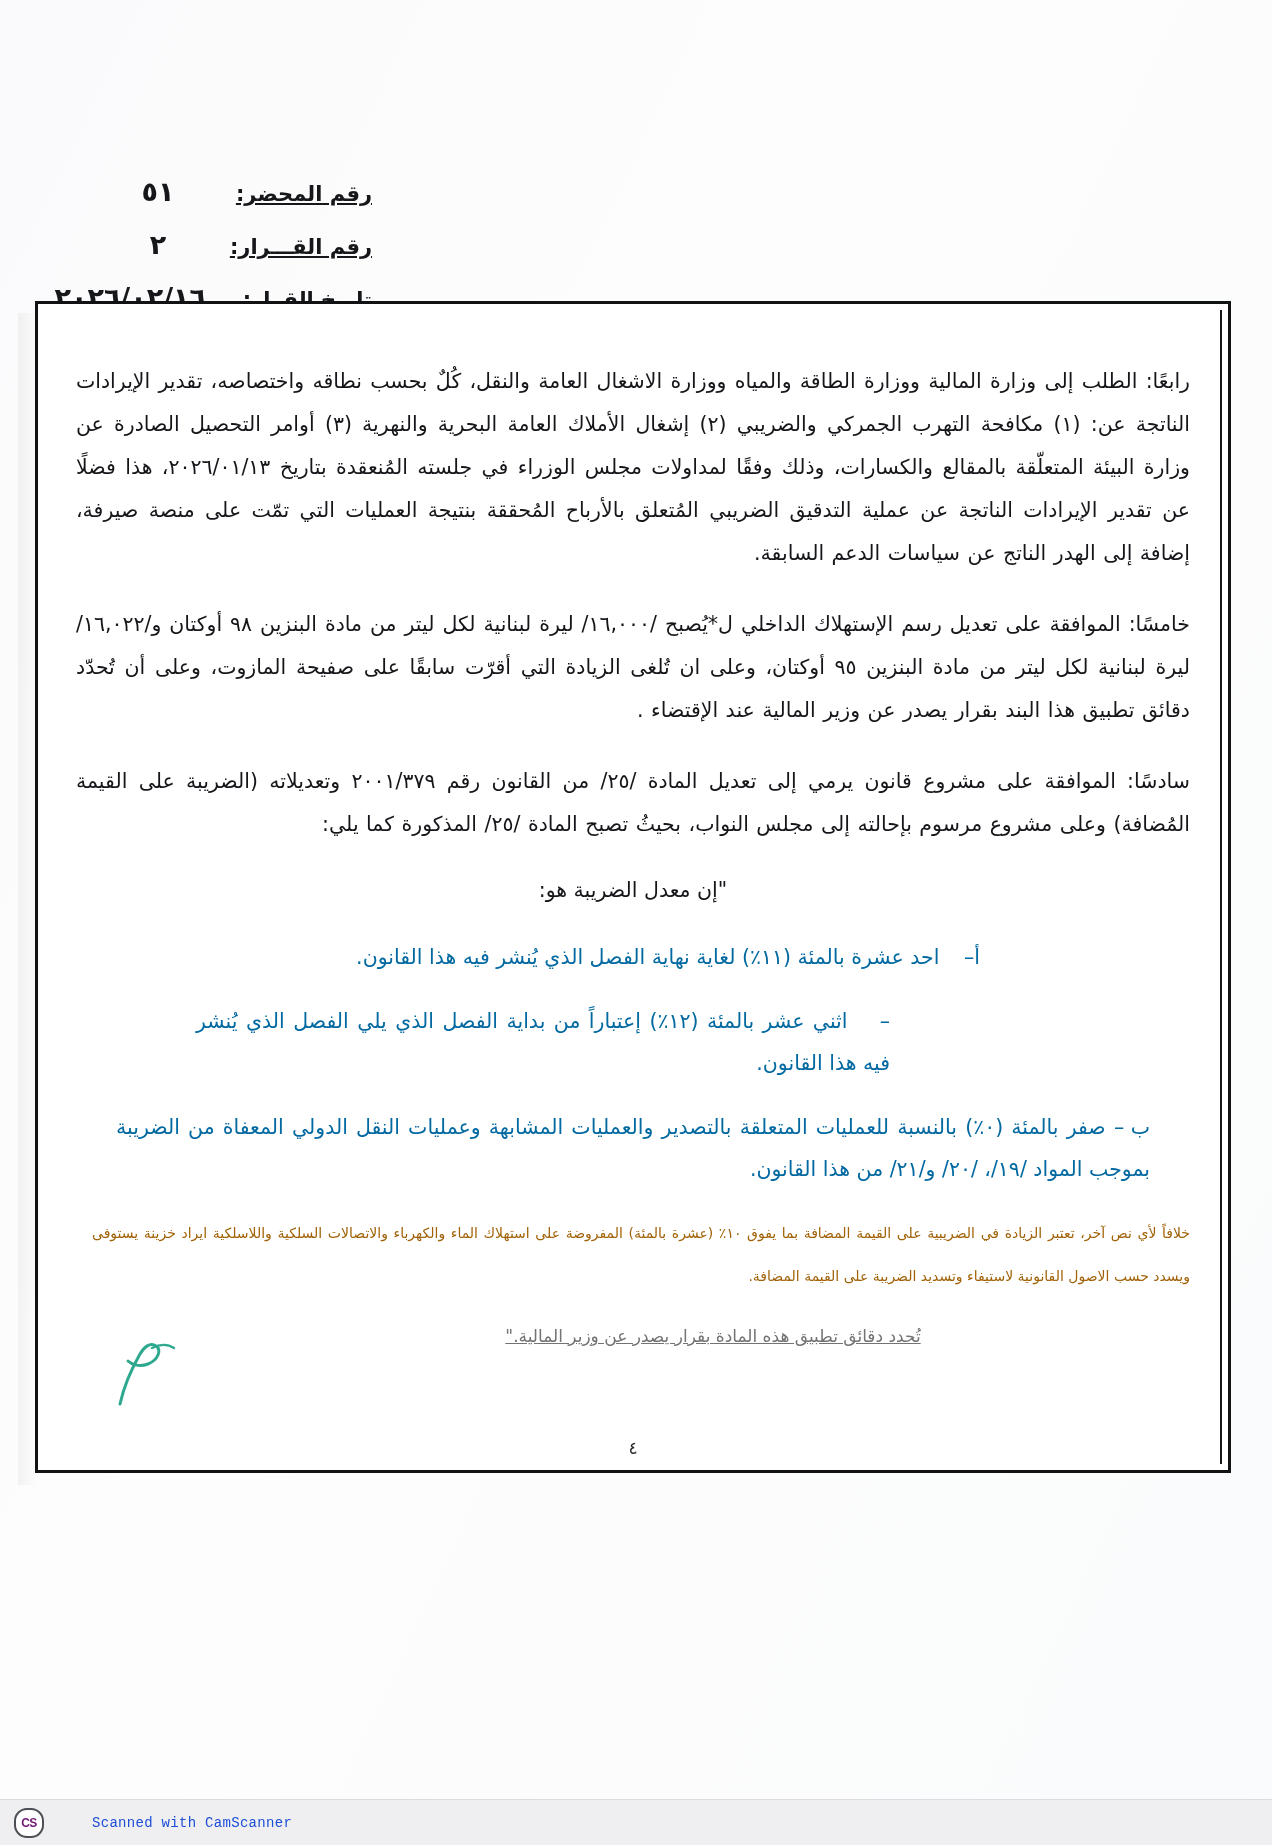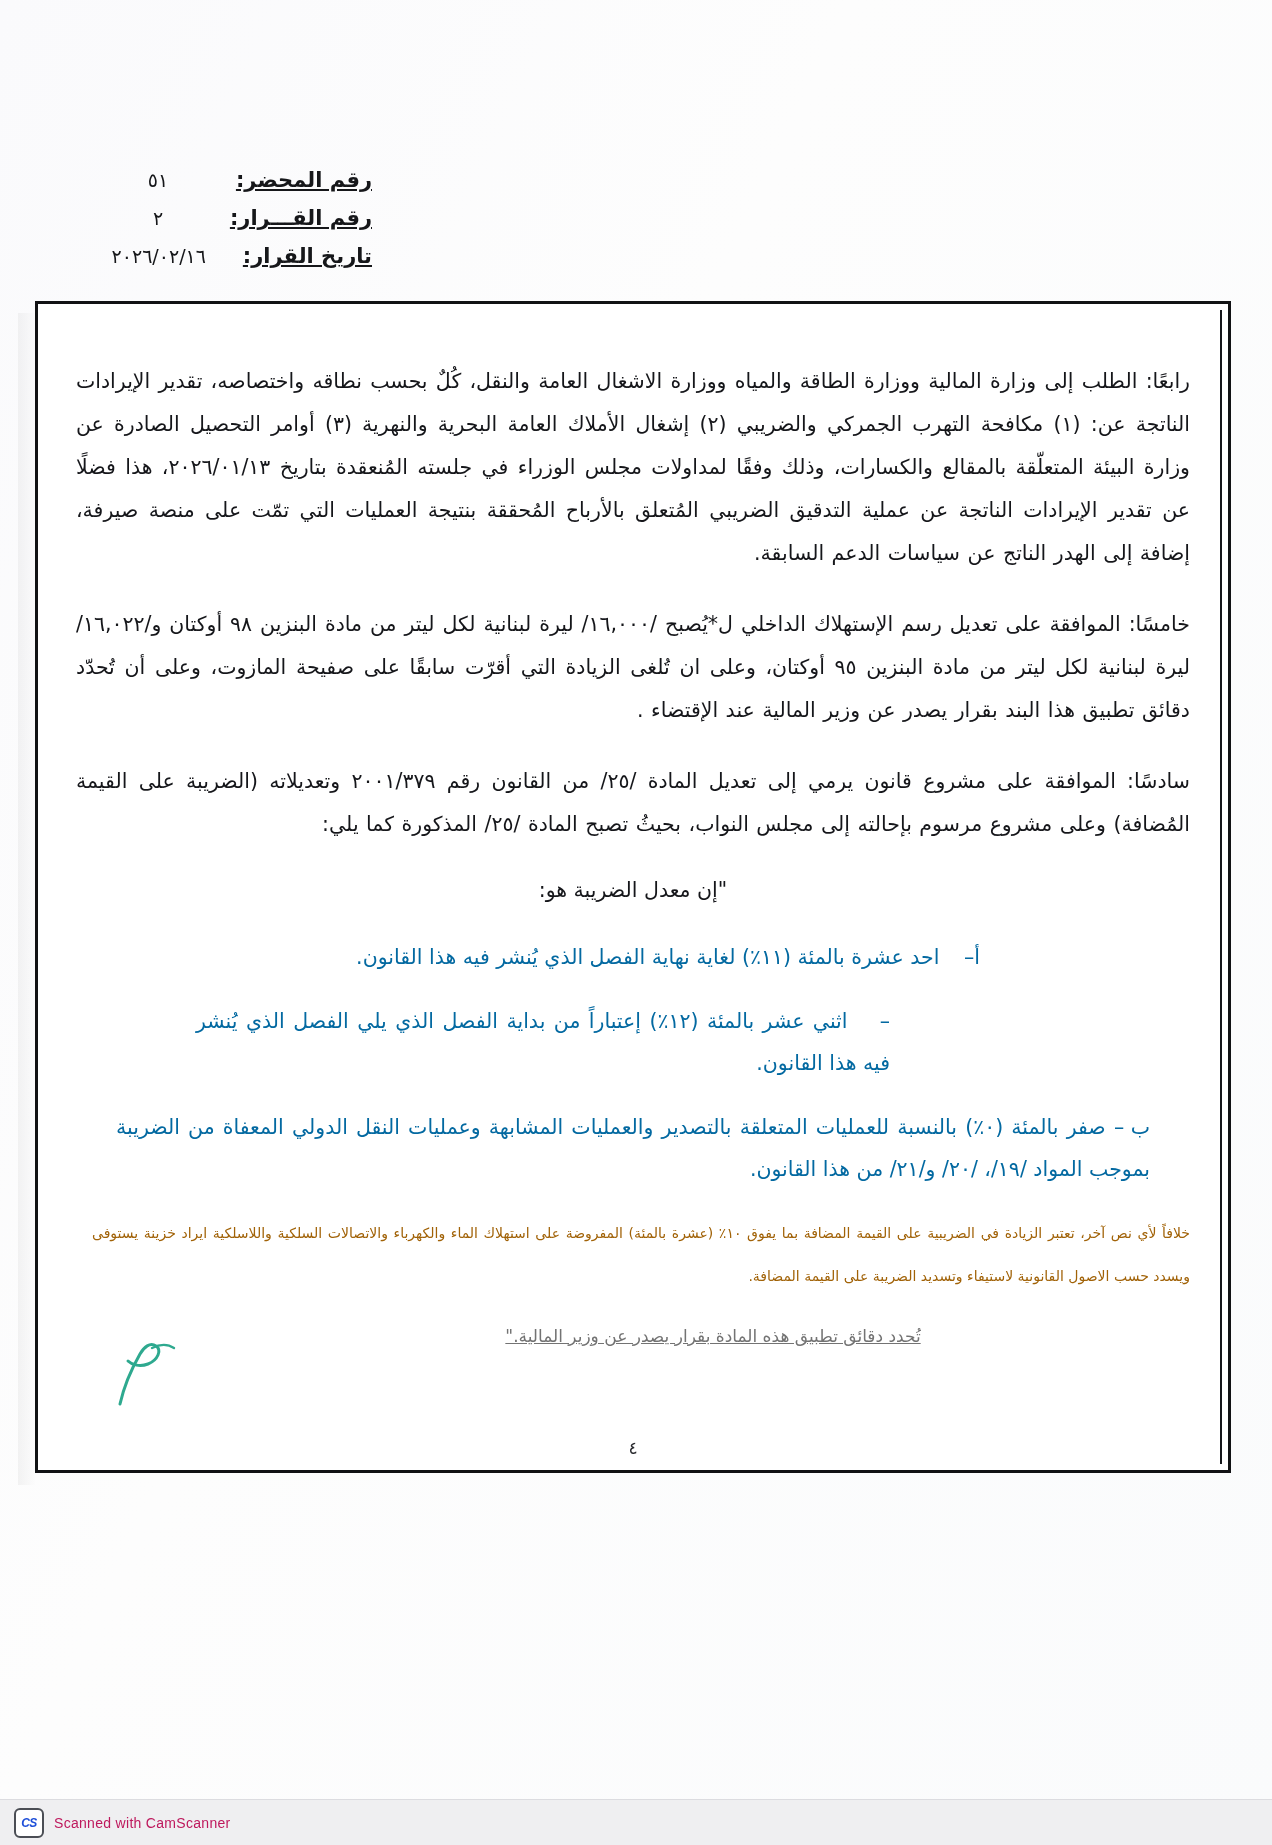--- a/index.html
+++ b/index.html
@@ -45,24 +45,25 @@
     color:#16171a;
     white-space:nowrap;
   }
   .header-label{
     min-width:148px;
     text-align:right;
     letter-spacing:0px;
     text-decoration:underline;
   }
   .header-value{
-    font-weight:normal;
-    font-size:19px;
+    font-weight:bold;
+    font-size:27px;
     min-width:96px;
     text-align:center;
+    margin-top:8px;
   }
   .header-row.date .header-value{
     min-width:130px;
     text-align:right;
   }
 
   
   .doc-frame{
     position:absolute;
     top:301px;
@@ -196,37 +197,37 @@
     display:flex;
     align-items:center;
     gap:10px;
     padding-left:14px;
     box-sizing:border-box;
     direction:ltr;
   }
   .cs-logo{
     width:26px;height:26px;
     border:2px solid #4b4e55;
-    border-radius:6px;
+    border-radius:13px;
     display:flex;
     align-items:center;
     justify-content:center;
     font-size:12px;
     font-weight:bold;
-    color:#1d4ed8;
+    color:#701a75;
     font-family:"Liberation Sans",sans-serif;
     letter-spacing:-0.5px;
     background:#fff;
-    font-style:italic;
   }
   .cs-text{
-    font-family:Liberation Sans, sans-serif;
+    font-family:Liberation Mono, monospace;
     font-size:14px;
-    color:#be185d;
+    color:#1d4ed8;
     letter-spacing:0.3px;
+    margin-left:38px;
   }
 
   
   .edge-shadow{
     position:absolute;
     top:313px;left:18px;width:18px;height:1172px;
     background:linear-gradient(to right, rgba(0,0,0,0.045), rgba(0,0,0,0));
     pointer-events:none;
   }
 </style>

